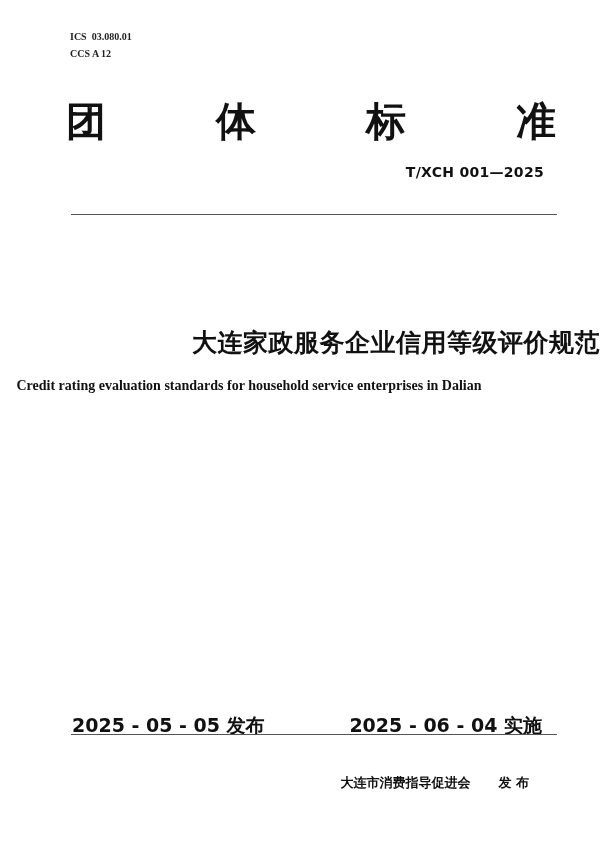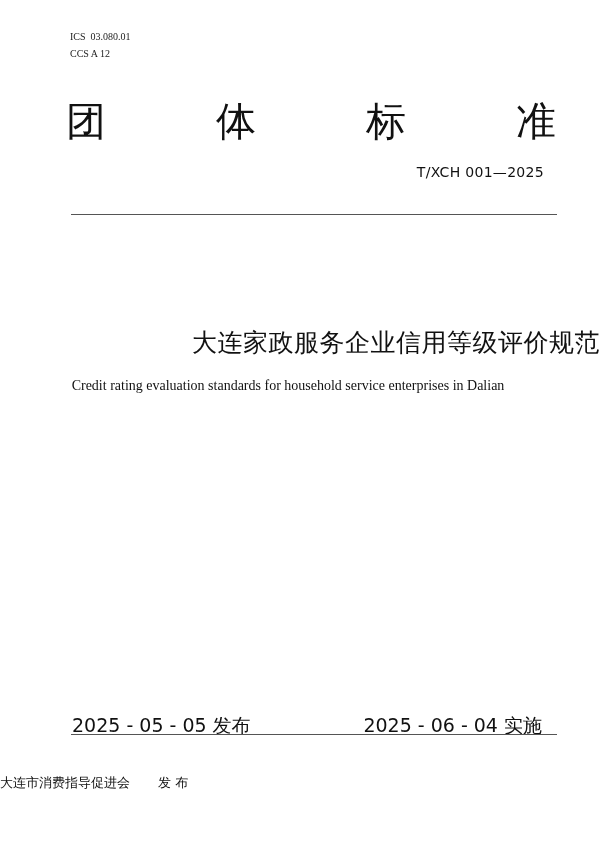--- a/index.html
+++ b/index.html
@@ -1,31 +1,31 @@
 <!DOCTYPE html>
 <html><head>
 <meta charset="utf-8">
 <style>
   html, body { margin: 0; padding: 0; }
   body {
     width: 600px; height: 849px; background: #ffffff; position: relative;
     overflow: hidden; color: #111111;
     font-family: "DejaVu Sans", sans-serif;
   }
-  .abs { position: absolute; }
+  .abs { position: absolute; font-weight: bold; }
   .codes { left: 70px; top: 28px; font-family: "Liberation Serif", serif; font-size: 10px; line-height: 17px; color: #222; }
   .codes div { white-space: pre; }
   .big-title { left: 66px; top: 96px; width: 490px; display: flex; justify-content: space-between; font-size: 40px; line-height: 50px; font-family: "DejaVu Sans", sans-serif; }
   .std-no { right: 56px; top: 164px; font-size: 14px; font-family: "DejaVu Sans", sans-serif; letter-spacing: 0.3px; }
   .hr { left: 71px; width: 486px; height: 1px; background: #555; }
   .cn-title { left: 0; width: 600px; top: 326px; text-align: right; font-size: 25px; line-height: 34px; letter-spacing: 0.5px; }
-  .en-title { left: 0; width: 498px; top: 377px; text-align: center; font-family: "Liberation Serif", serif; font-size: 14px; line-height: 18px; margin-left: 39px; }
+  .en-title { left: 0; width: 498px; top: 377px; text-align: center; font-family: "Liberation Serif", serif; font-size: 14px; line-height: 18px; }
   .date-l { left: 72px; top: 713px; font-size: 19px; }
   .date-r { right: 58px; top: 713px; font-size: 19px; }
-  .publisher { left: 0; width: 529px; top: 774px; text-align: left; font-size: 13px; }
+  .publisher { left: 0; width: 529px; top: 774px; text-align: right; font-size: 13px; }
   .publisher .gap { display: inline-block; width: 28px; }
 </style>
 </head>
 <body>
 
 <div class="abs codes">
   <div>ICS  03.080.01</div>
   <div>CCS A 12</div>
 </div>
 

